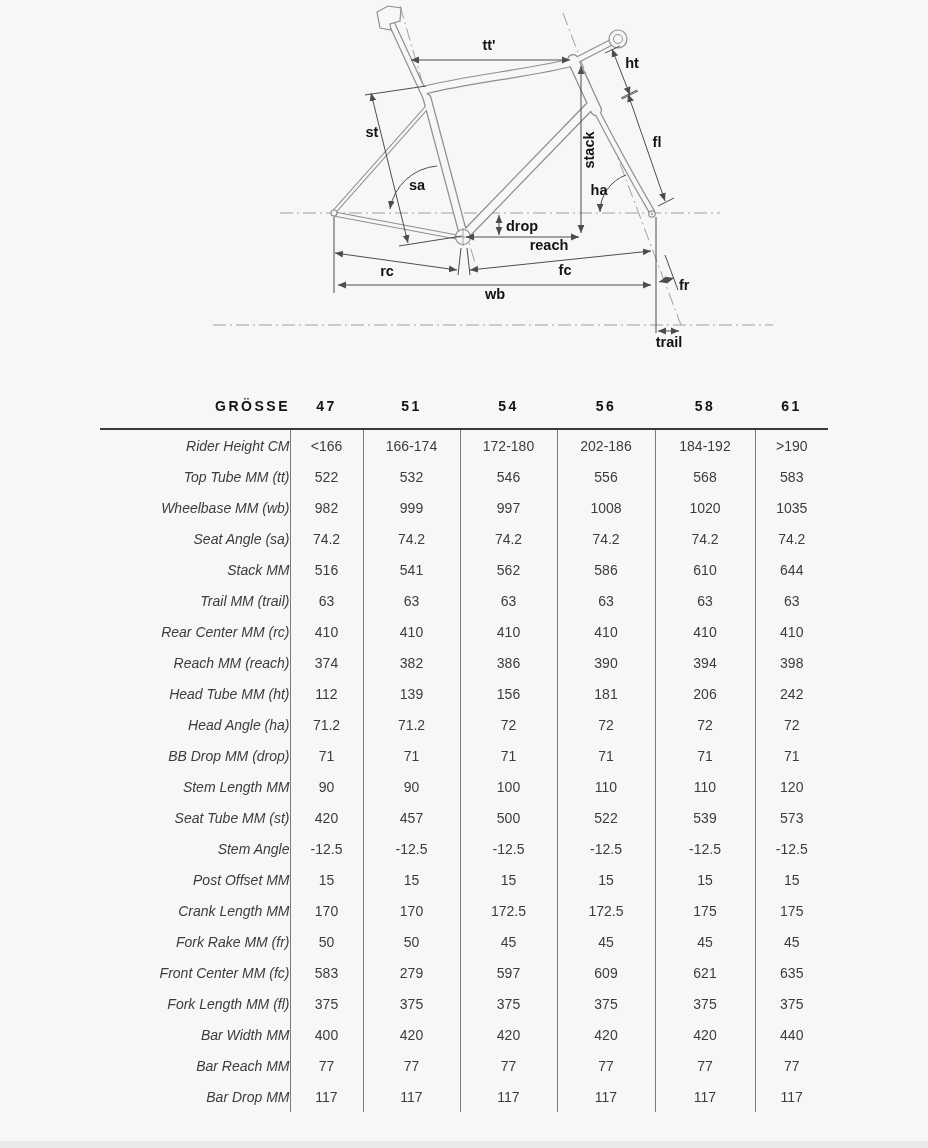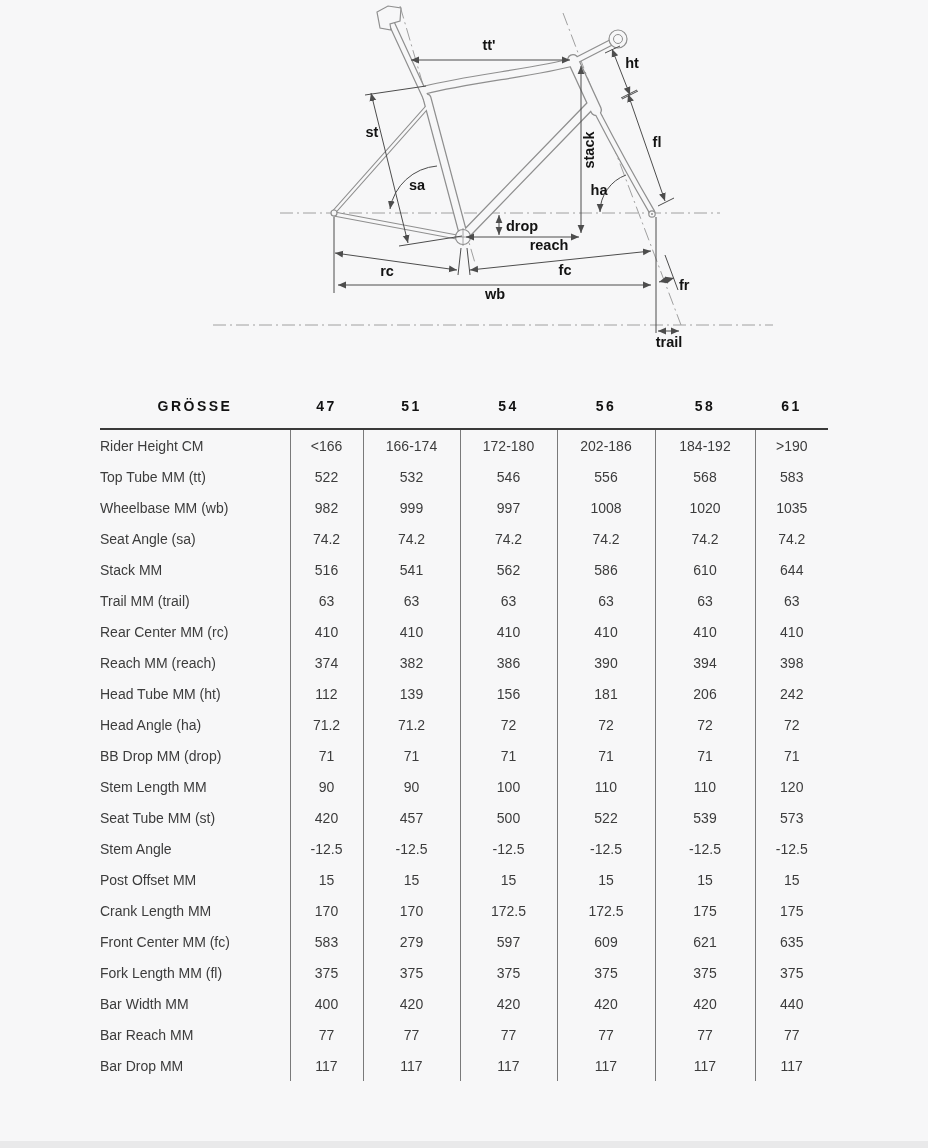--- a/index.html
+++ b/index.html
@@ -18,23 +18,23 @@
   table.geo{
     border-collapse:collapse;table-layout:fixed;width:728px;
     font-size:14px;color:#3c3c3c;
   }
   table.geo thead th{
     font-weight:bold;color:#121212;font-size:14px;letter-spacing:2.5px;
     text-align:center;vertical-align:bottom;
     padding:0 0 14px 0;height:24px;
     border-bottom:2px solid #3a3a3a;
   }
-  table.geo thead th.rowhead{text-align:center;}
+  table.geo thead th.rowhead{text-align:right;}
   table.geo tbody th{
-    font-weight:normal;text-align:left;height:31px;padding:0;color:#3c3c3c;
+    font-weight:normal;text-align:right;height:31px;padding:0;color:#3c3c3c;font-style:italic;
   }
   table.geo tbody td{
     text-align:center;height:31px;padding:0;
     border-left:1px solid #7a7a7a;
   }
   .footer-strip{
     position:absolute;left:0;bottom:0;width:928px;height:7px;
     background:#e9e9ea;
   }
 </style>
@@ -294,20 +294,29 @@
         <tr>
           <th>Crank Length MM</th>
           <td>170</td>
           <td>170</td>
           <td>172.5</td>
           <td>172.5</td>
           <td>175</td>
           <td>175</td>
         </tr>
         <tr>
+          <th>Fork Rake MM (fr)</th>
+          <td>50</td>
+          <td>50</td>
+          <td>45</td>
+          <td>45</td>
+          <td>45</td>
+          <td>45</td>
+        </tr>
+        <tr>
           <th>Front Center MM (fc)</th>
           <td>583</td>
           <td>279</td>
           <td>597</td>
           <td>609</td>
           <td>621</td>
           <td>635</td>
         </tr>
         <tr>
           <th>Fork Length MM (fl)</th>

